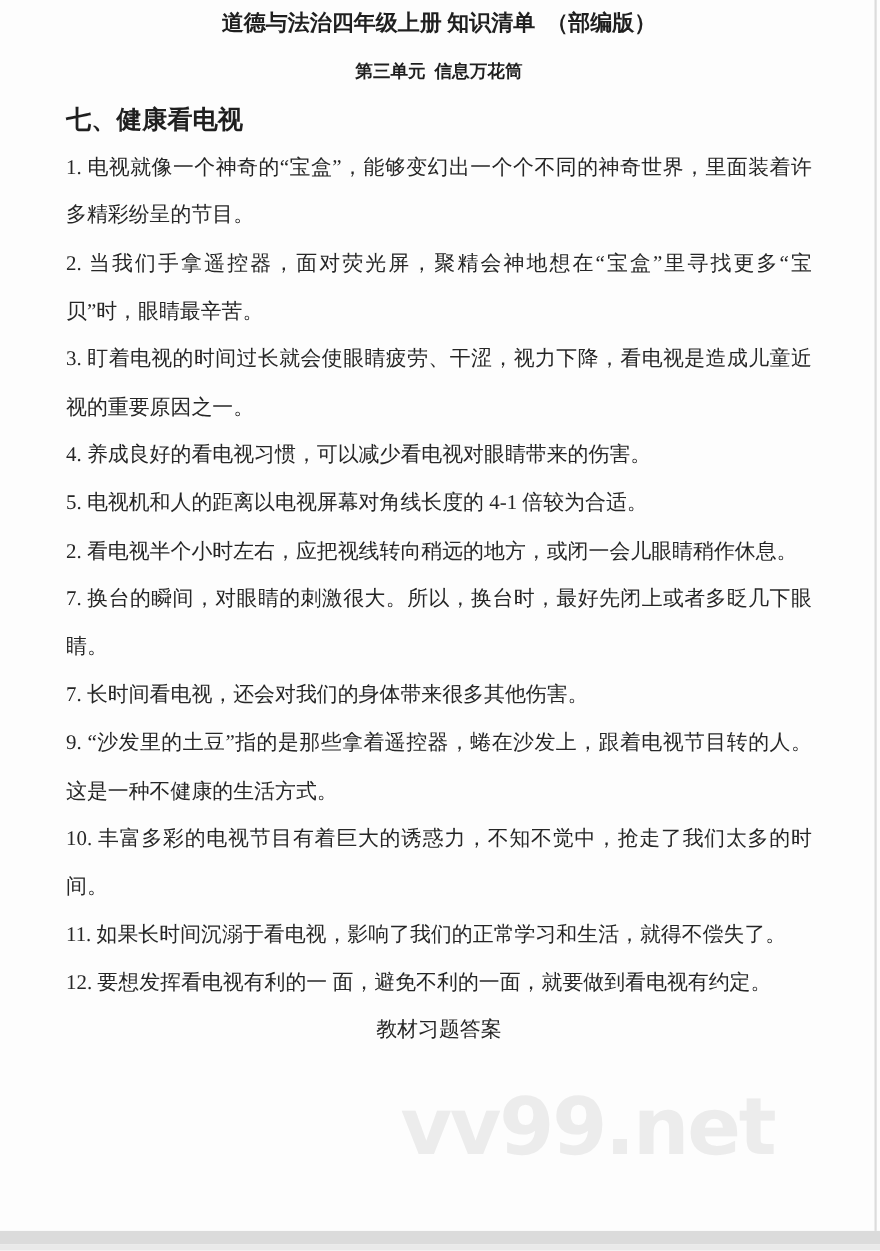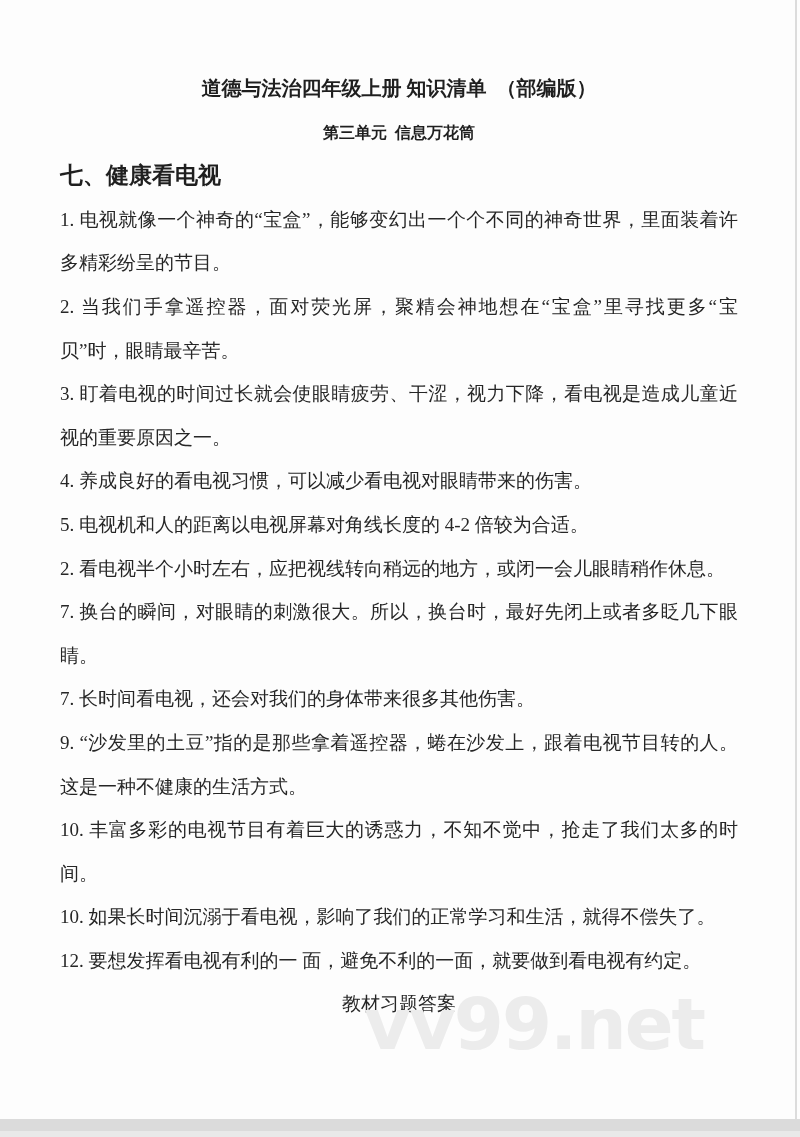--- a/index.html
+++ b/index.html
@@ -44,21 +44,20 @@
   .bottom-bar-lower {
     position: absolute;
     left: 0; top: 1131px;
     width: 800px; height: 6px;
     background: #e9e9e9;
   }
   .content {
     position: absolute;
     left: 60px; top: 0;
     width: 678px;
-    padding-top: 67px;
     color: #262626;
   }
   .doc-title {
     margin: 0;
     text-align: center;
     font-weight: bold;
     font-size: 20px;
     line-height: 43.6px;
     color: #1f1f1f;
     white-space: pre;
@@ -114,27 +113,27 @@
 <div class="viewport">
   <div class="page">
     <div class="content">
       <h1 class="doc-title">道德与法治四年级上册 知识清单  （部编版）</h1>
       <h2 class="unit-title">第三单元  信息万花筒</h2>
       <h3 class="section-heading">七、健康看电视</h3>
       <p class="point">1. 电视就像一个神奇的“宝盒”，能够变幻出一个个不同的神奇世界，里面装着许多精彩纷呈的节目。</p>
       <p class="point">2. 当我们手拿遥控器，面对荧光屏，聚精会神地想在“宝盒”里寻找更多“宝贝”时，眼睛最辛苦。</p>
       <p class="point">3. 盯着电视的时间过长就会使眼睛疲劳、干涩，视力下降，看电视是造成儿童近视的重要原因之一。</p>
       <p class="point">4. 养成良好的看电视习惯，可以减少看电视对眼睛带来的伤害。</p>
-      <p class="point">5. 电视机和人的距离以电视屏幕对角线长度的 4-2 倍较为合适。</p>
+      <p class="point">5. 电视机和人的距离以电视屏幕对角线长度的 4-1 倍较为合适。</p>
       <p class="point">2. 看电视半个小时左右，应把视线转向稍远的地方，或闭一会儿眼睛稍作休息。</p>
       <p class="point">7. 换台的瞬间，对眼睛的刺激很大。所以，换台时，最好先闭上或者多眨几下眼睛。</p>
       <p class="point">7. 长时间看电视，还会对我们的身体带来很多其他伤害。</p>
       <p class="point">9. “沙发里的土豆”指的是那些拿着遥控器，蜷在沙发上，跟着电视节目转的人。这是一种不健康的生活方式。</p>
       <p class="point">10. 丰富多彩的电视节目有着巨大的诱惑力，不知不觉中，抢走了我们太多的时间。</p>
-      <p class="point">10. 如果长时间沉溺于看电视，影响了我们的正常学习和生活，就得不偿失了。</p>
+      <p class="point">11. 如果长时间沉溺于看电视，影响了我们的正常学习和生活，就得不偿失了。</p>
       <p class="point">12. 要想发挥看电视有利的一 面，避免不利的一面，就要做到看电视有约定。</p>
       <p class="footer-heading">教材习题答案</p>
     </div>
     <div class="watermark">vv99.net</div>
     <div class="page-edge-right"></div>
   </div>
   <div class="bottom-bar"></div>
   <div class="bottom-bar-lower"></div>
 </div>
 

